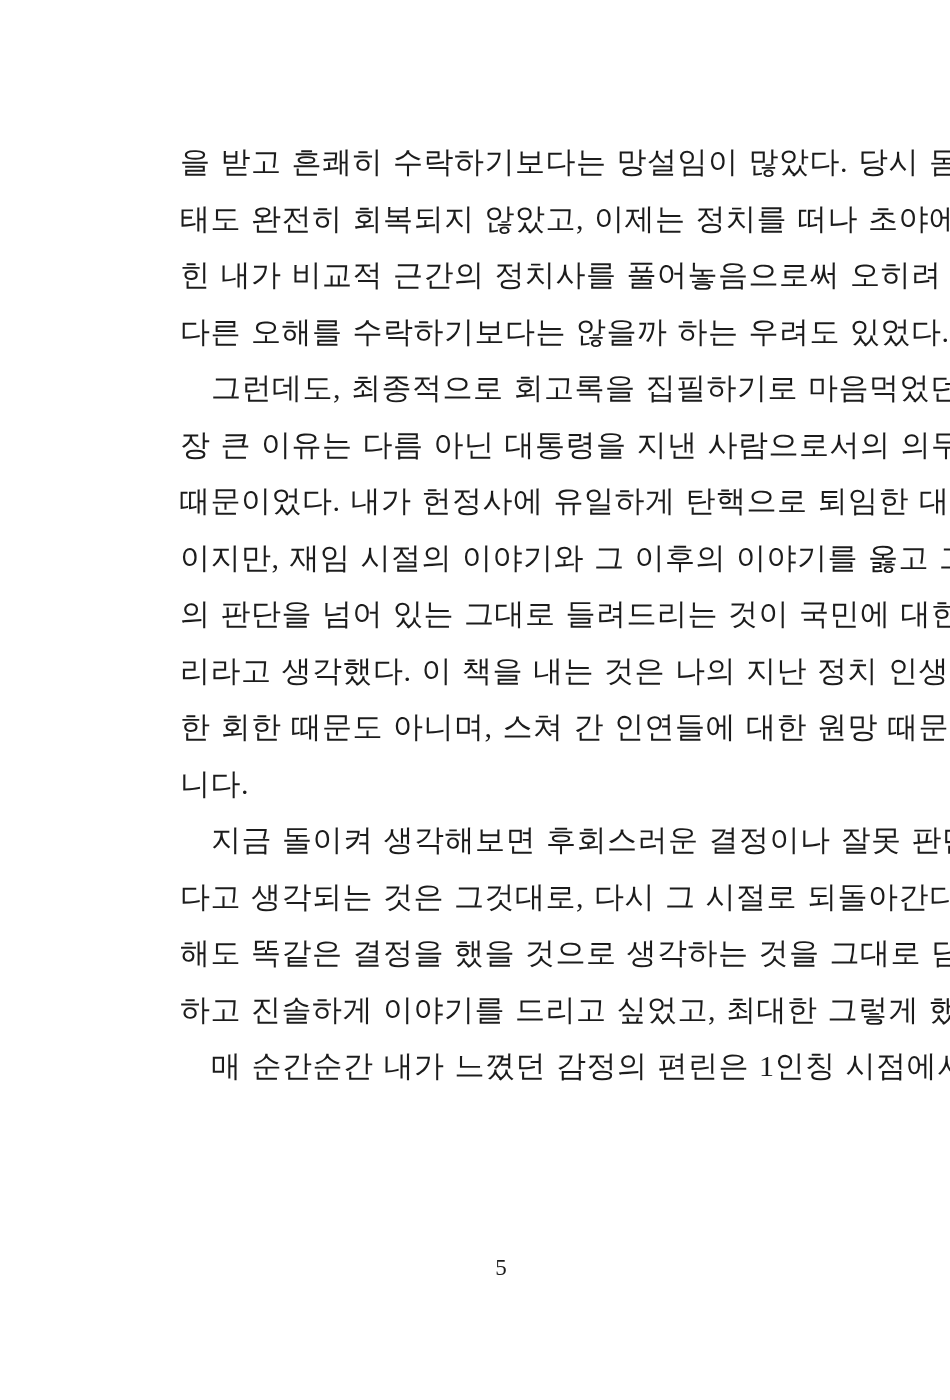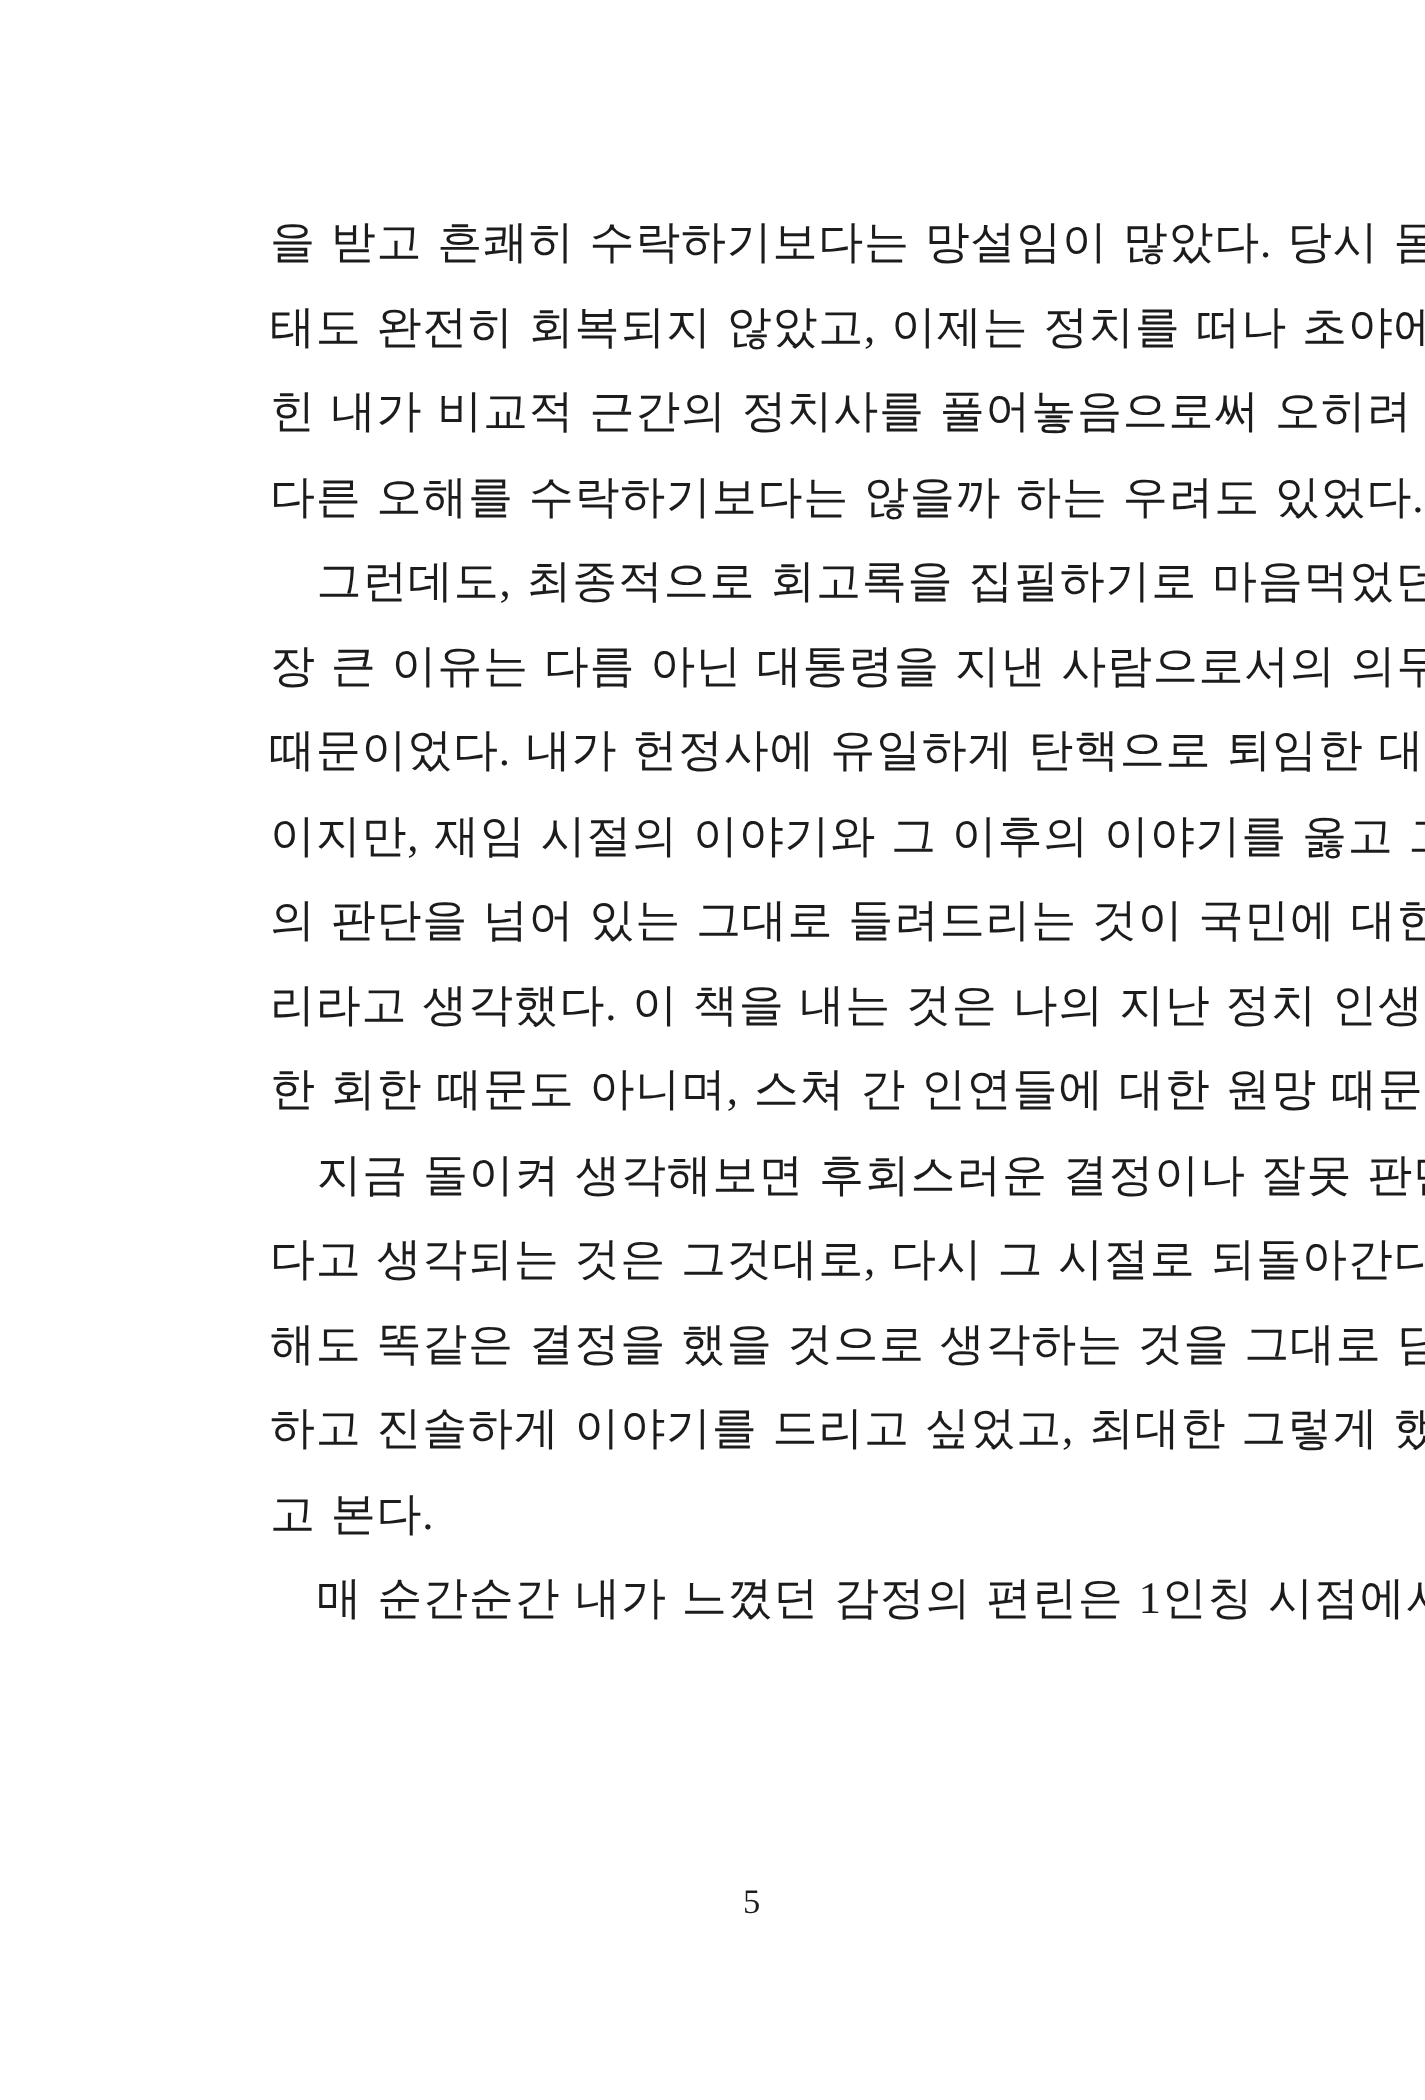--- a/index.html
+++ b/index.html
@@ -56,25 +56,25 @@
     <div class="line">힌 내가 비교적 근간의 정치사를 풀어놓음으로써 오히려 또</div>
     <div class="line">다른 오해를 수락하기보다는 않을까 하는 우려도 있었다.</div>
 
     <div class="line indent">그런데도, 최종적으로 회고록을 집필하기로 마음먹었던 가</div>
     <div class="line">장 큰 이유는 다름 아닌 대통령을 지낸 사람으로서의 의무감</div>
     <div class="line">때문이었다. 내가 헌정사에 유일하게 탄핵으로 퇴임한 대통령</div>
     <div class="line">이지만, 재임 시절의 이야기와 그 이후의 이야기를 옳고 그름</div>
     <div class="line">의 판단을 넘어 있는 그대로 들려드리는 것이 국민에 대한 도</div>
     <div class="line">리라고 생각했다. 이 책을 내는 것은 나의 지난 정치 인생에 대</div>
     <div class="line">한 회한 때문도 아니며, 스쳐 간 인연들에 대한 원망 때문도 아</div>
+    <div class="line">니다.</div>
 
     <div class="line indent">지금 돌이켜 생각해보면 후회스러운 결정이나 잘못 판단했</div>
     <div class="line">다고 생각되는 것은 그것대로, 다시 그 시절로 되돌아간다고</div>
     <div class="line">해도 똑같은 결정을 했을 것으로 생각하는 것을 그대로 담백</div>
     <div class="line">하고 진솔하게 이야기를 드리고 싶었고, 최대한 그렇게 했다</div>
-    <div class="line">고 본다.</div>
 
     <div class="line indent">매 순간순간 내가 느꼈던 감정의 편린은 1인칭 시점에서 서</div>
 
   </div>
 
   <div class="page-number">5</div>
 </div>
 
 </body></html>

